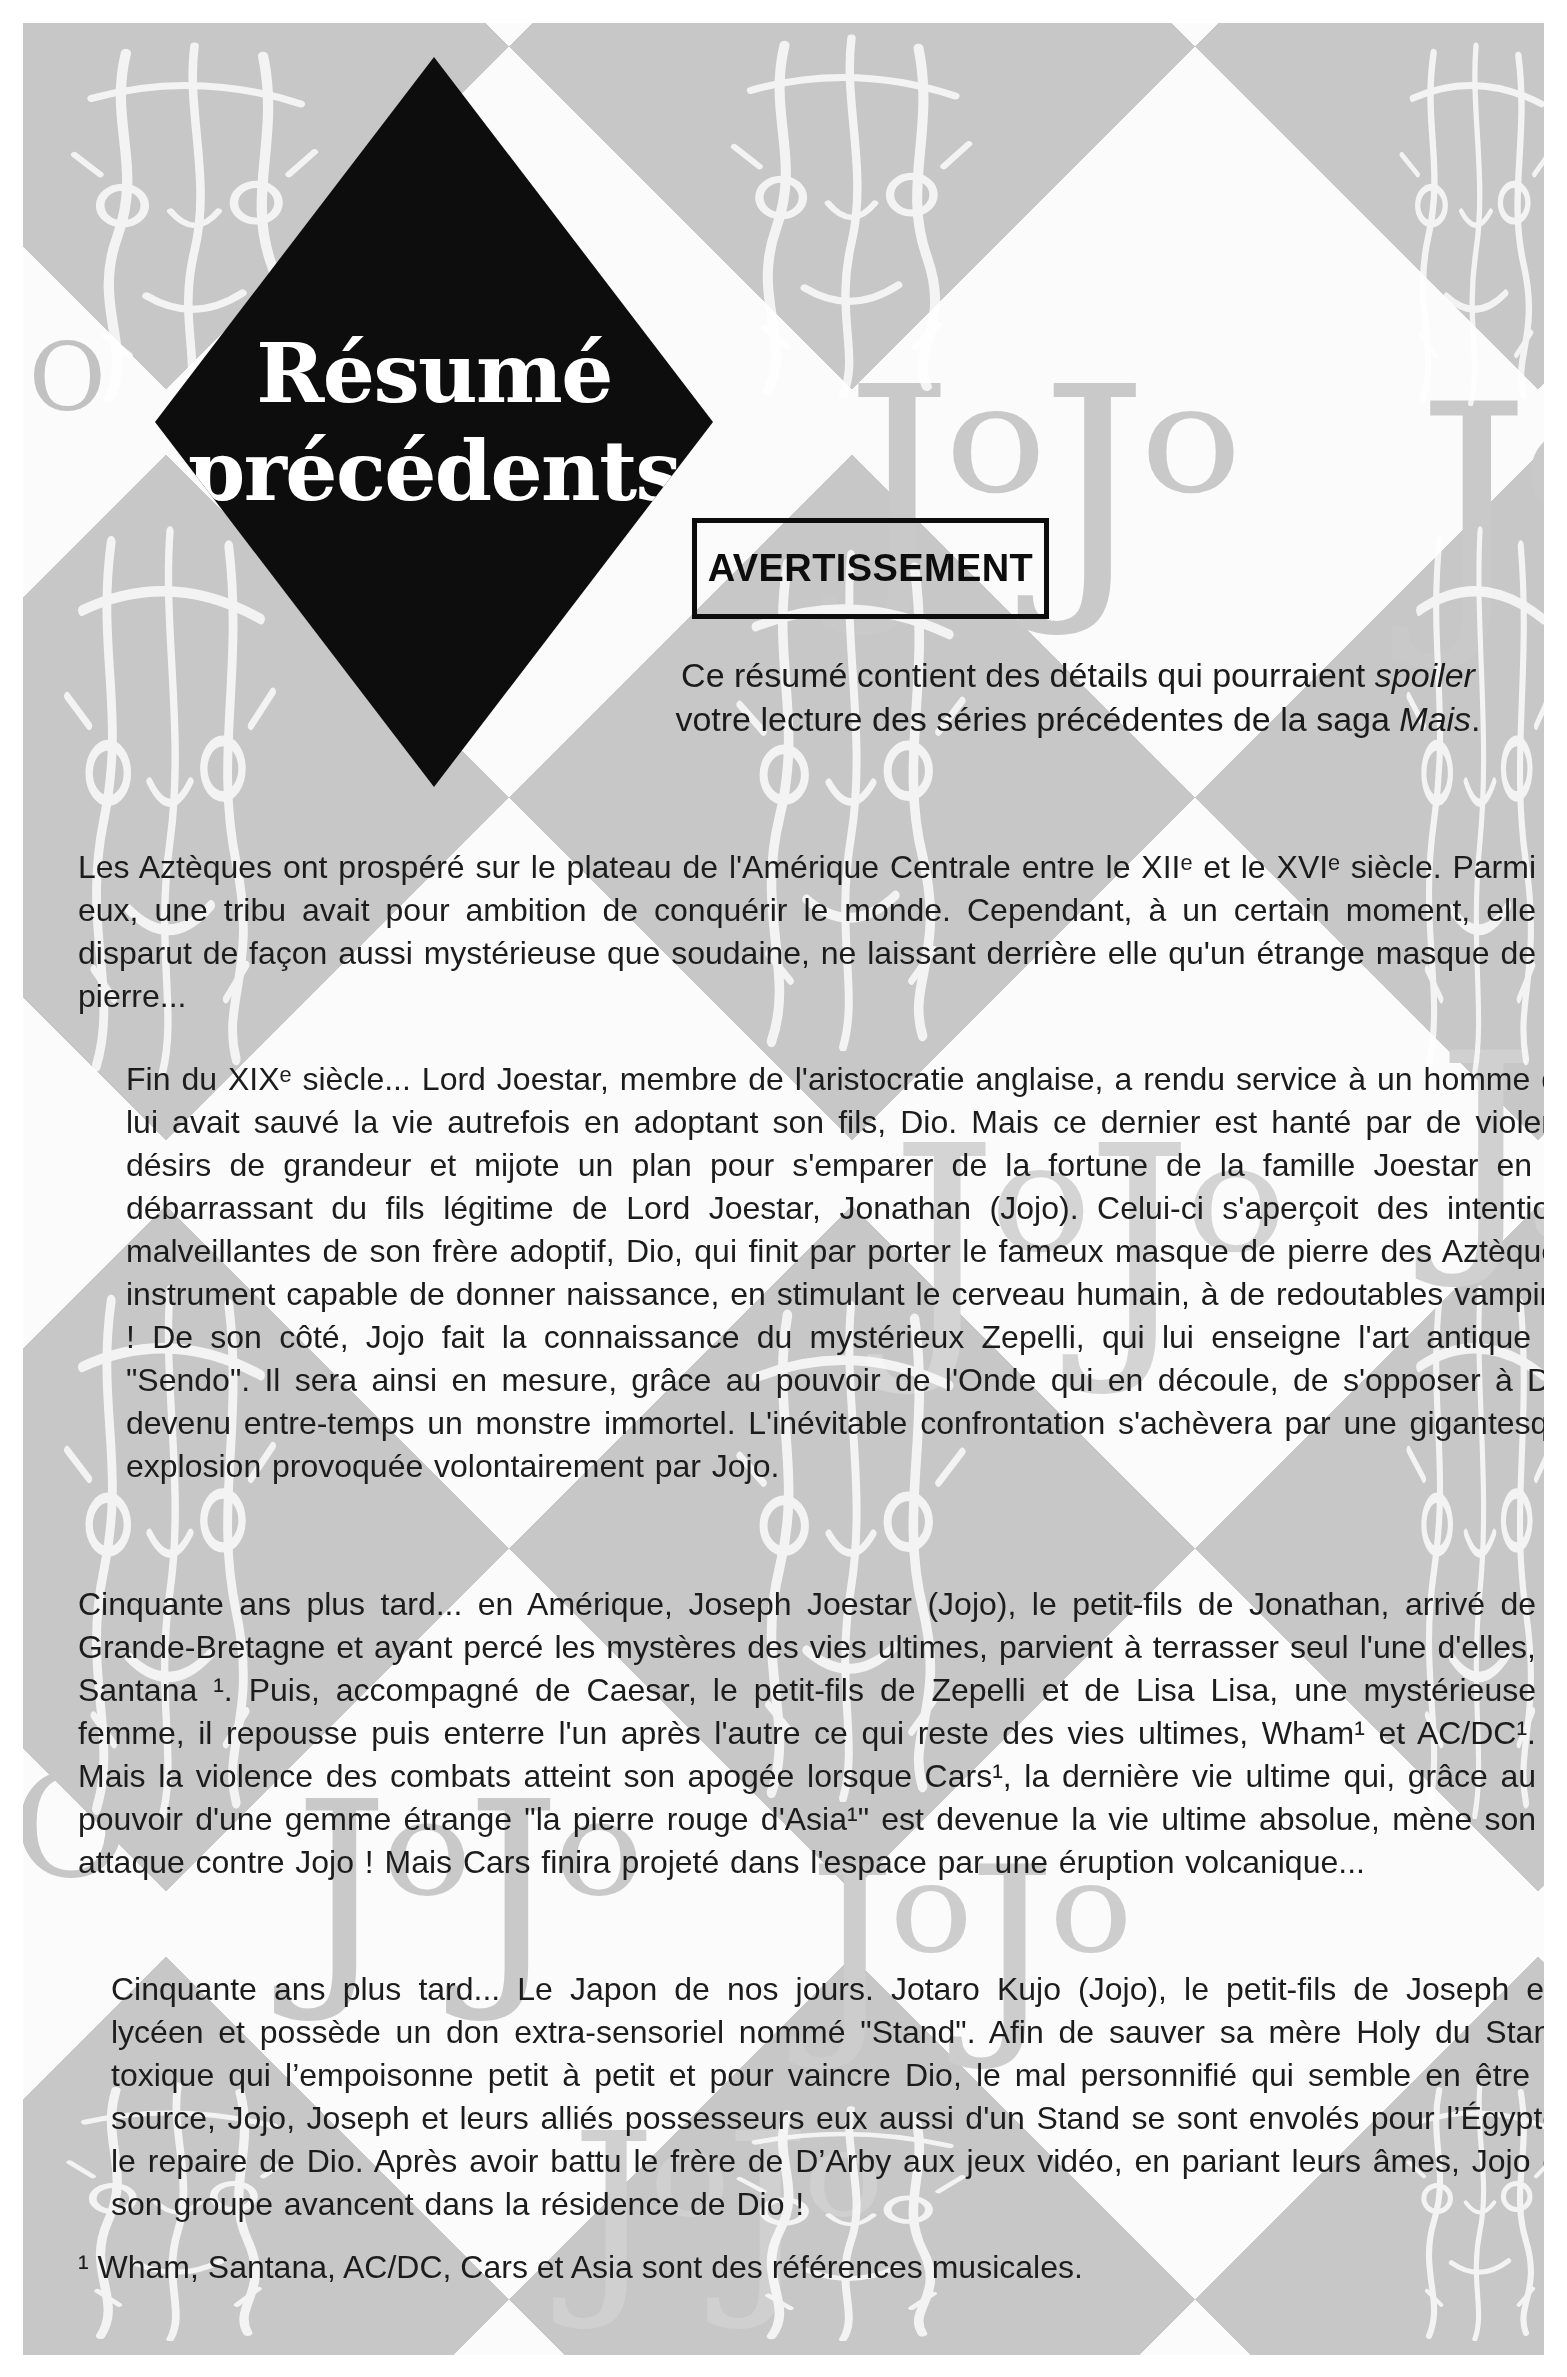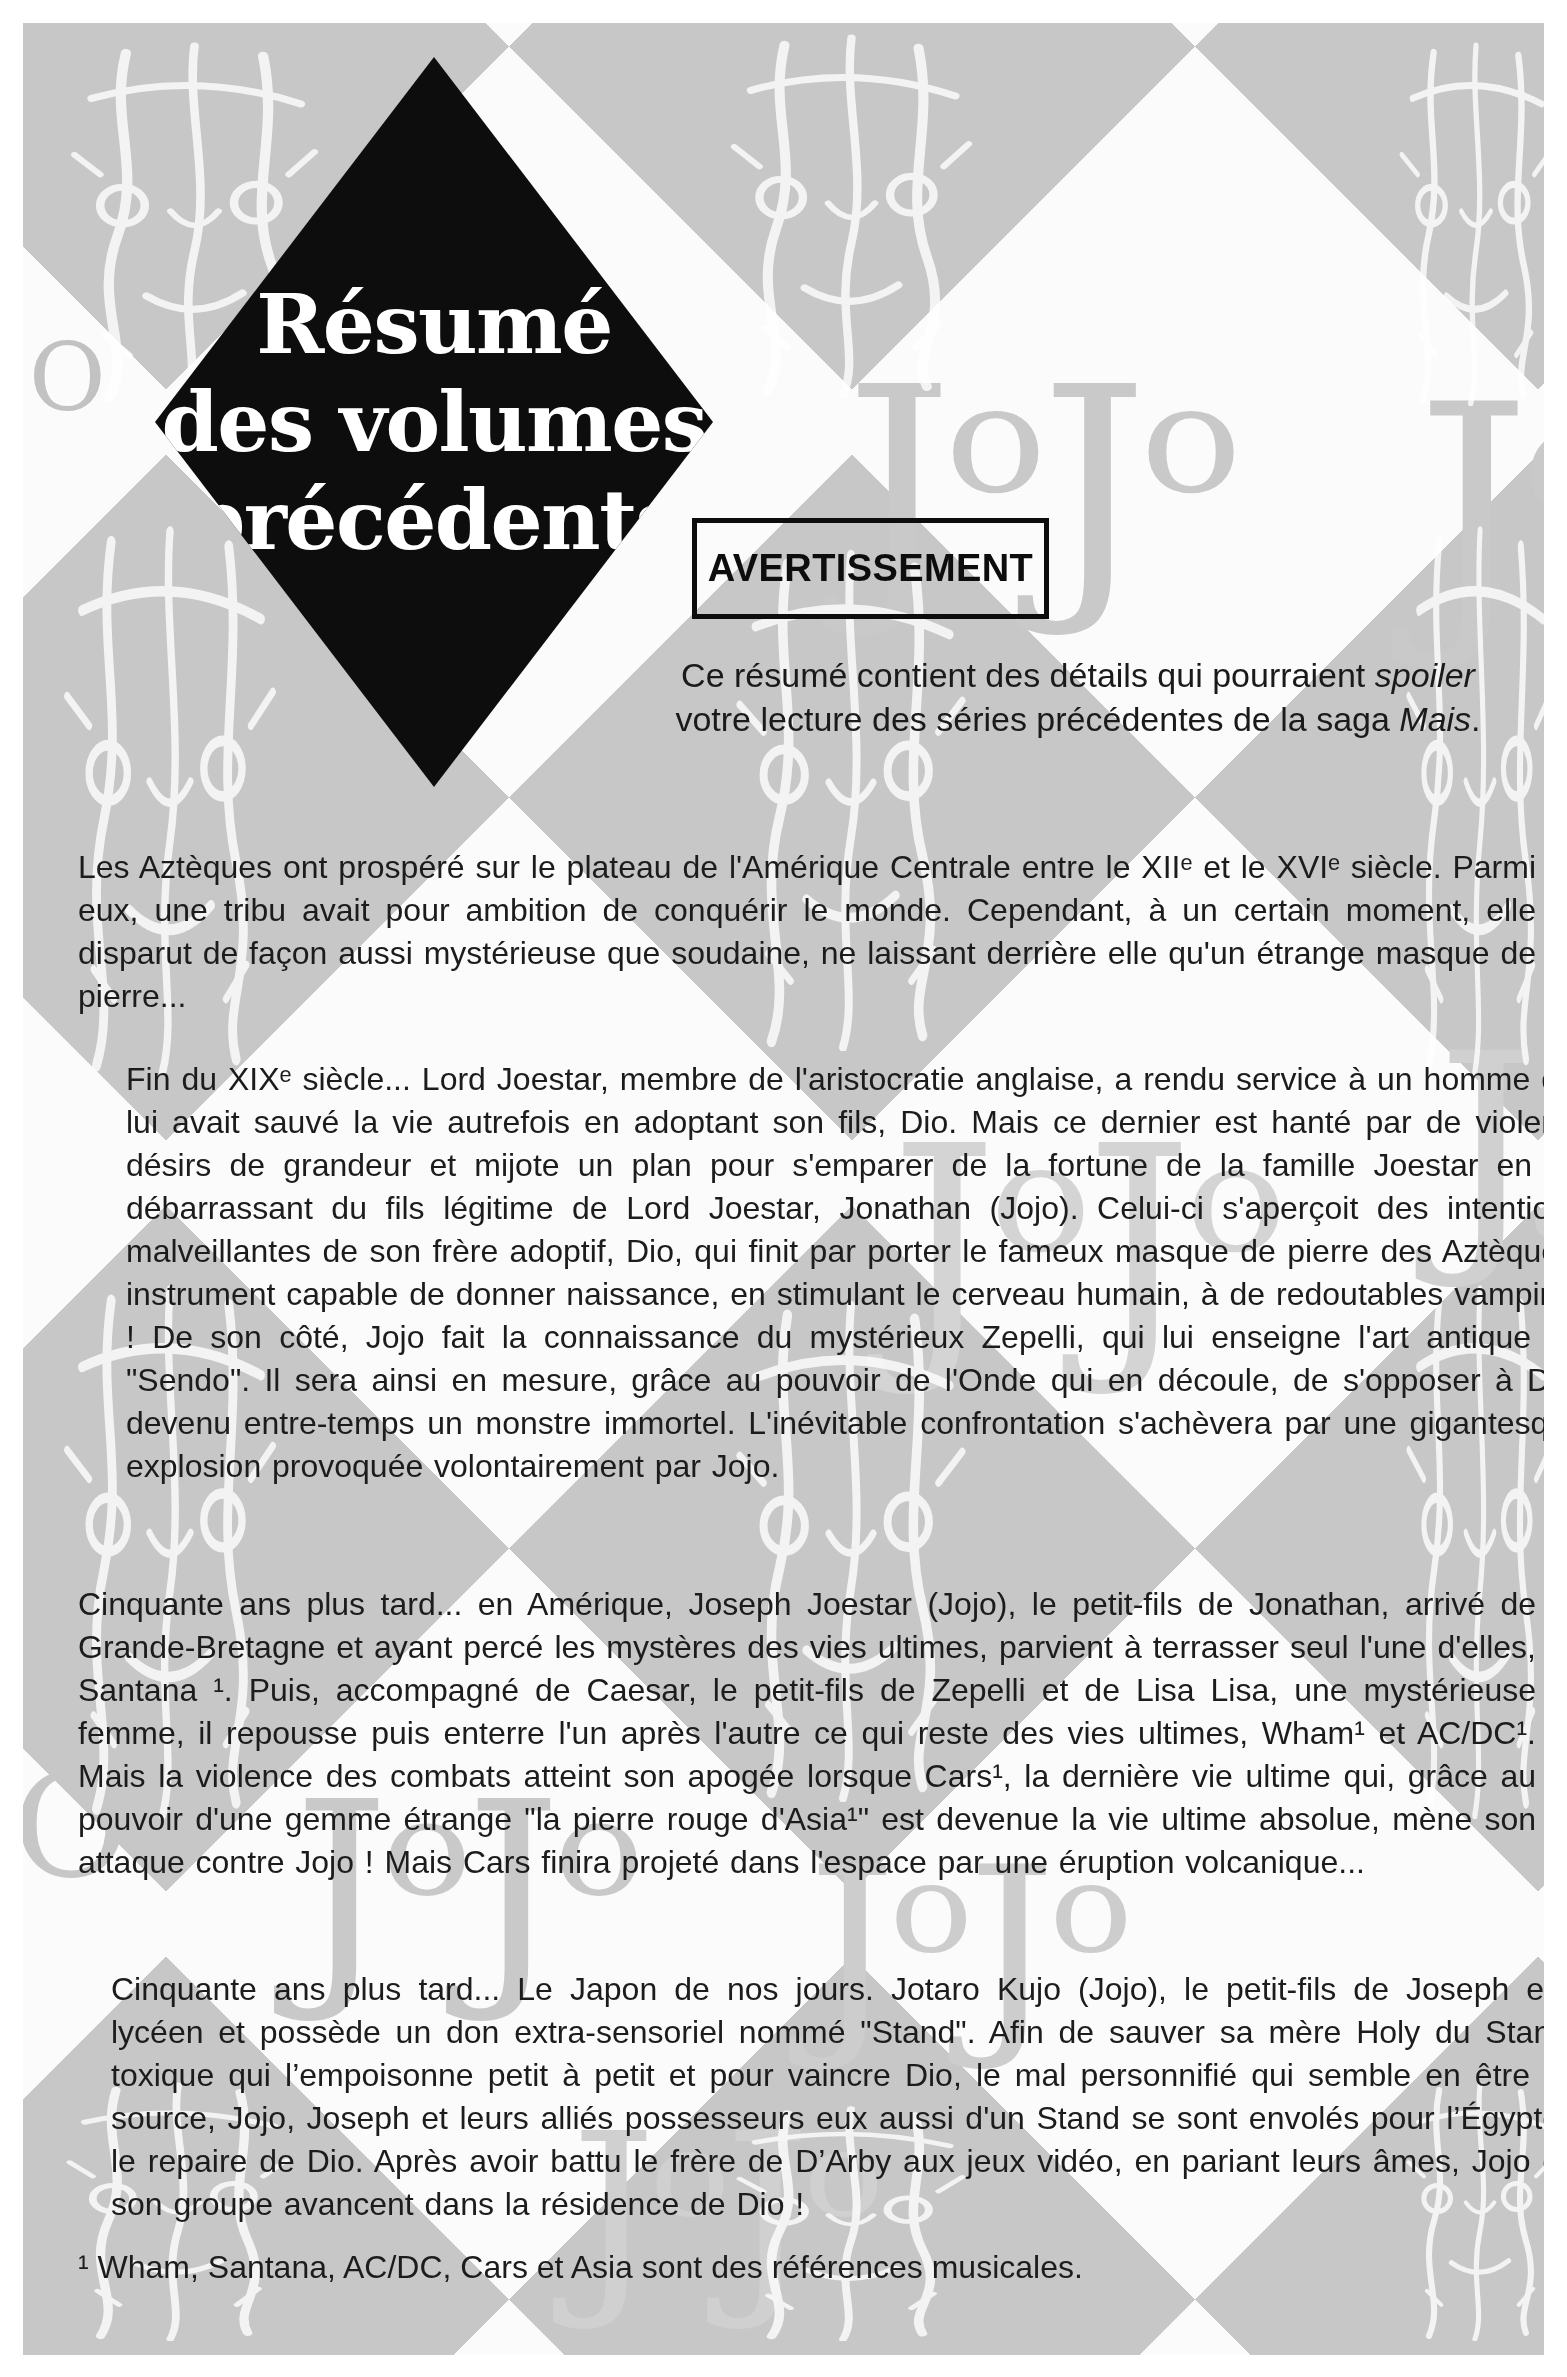--- a/index.html
+++ b/index.html
@@ -149,21 +149,20 @@
     <svg class="art a11" viewBox="0 0 200 260" preserveAspectRatio="none">
         <use href="#scrib"></use>
       </svg>
     <svg class="art a12" viewBox="0 0 200 260" preserveAspectRatio="none">
         <use href="#scrib"></use>
       </svg>
 
     <div class="title-diamond">
       <div class="title-lines">
         <div>Résumé</div>
-        <div>des volumes</div>
         <div>précédents</div>
       </div>
     </div>
 
     <div class="avert-box">
       <span class="avert-label">AVERTISSEMENT</span>
     </div>
 
     <div class="warning-text">
       <span>Ce résumé contient des détails qui pourraient </span><i>spoiler</i>

